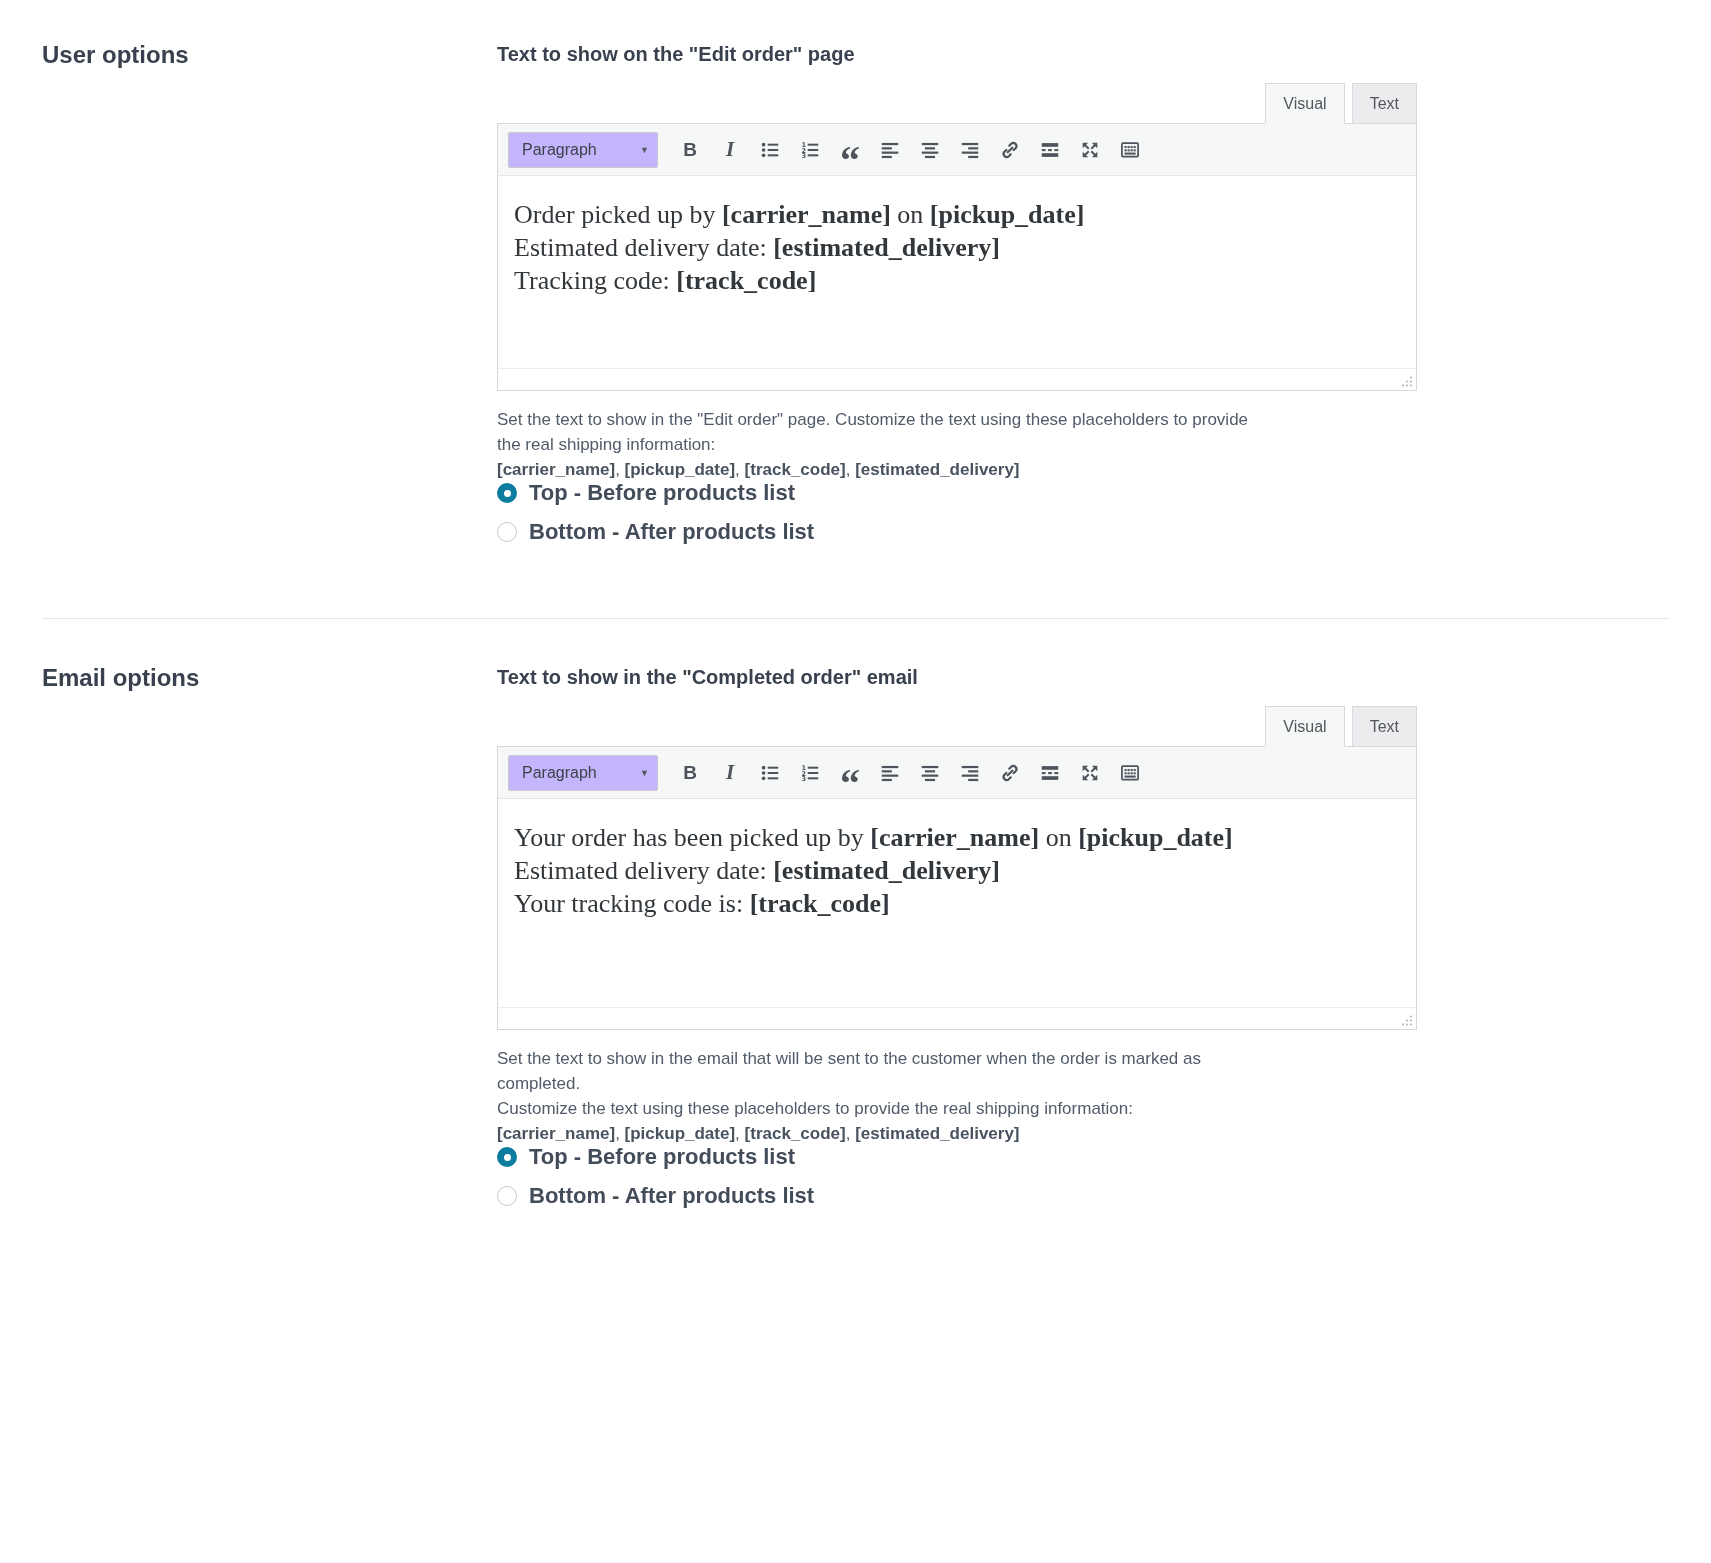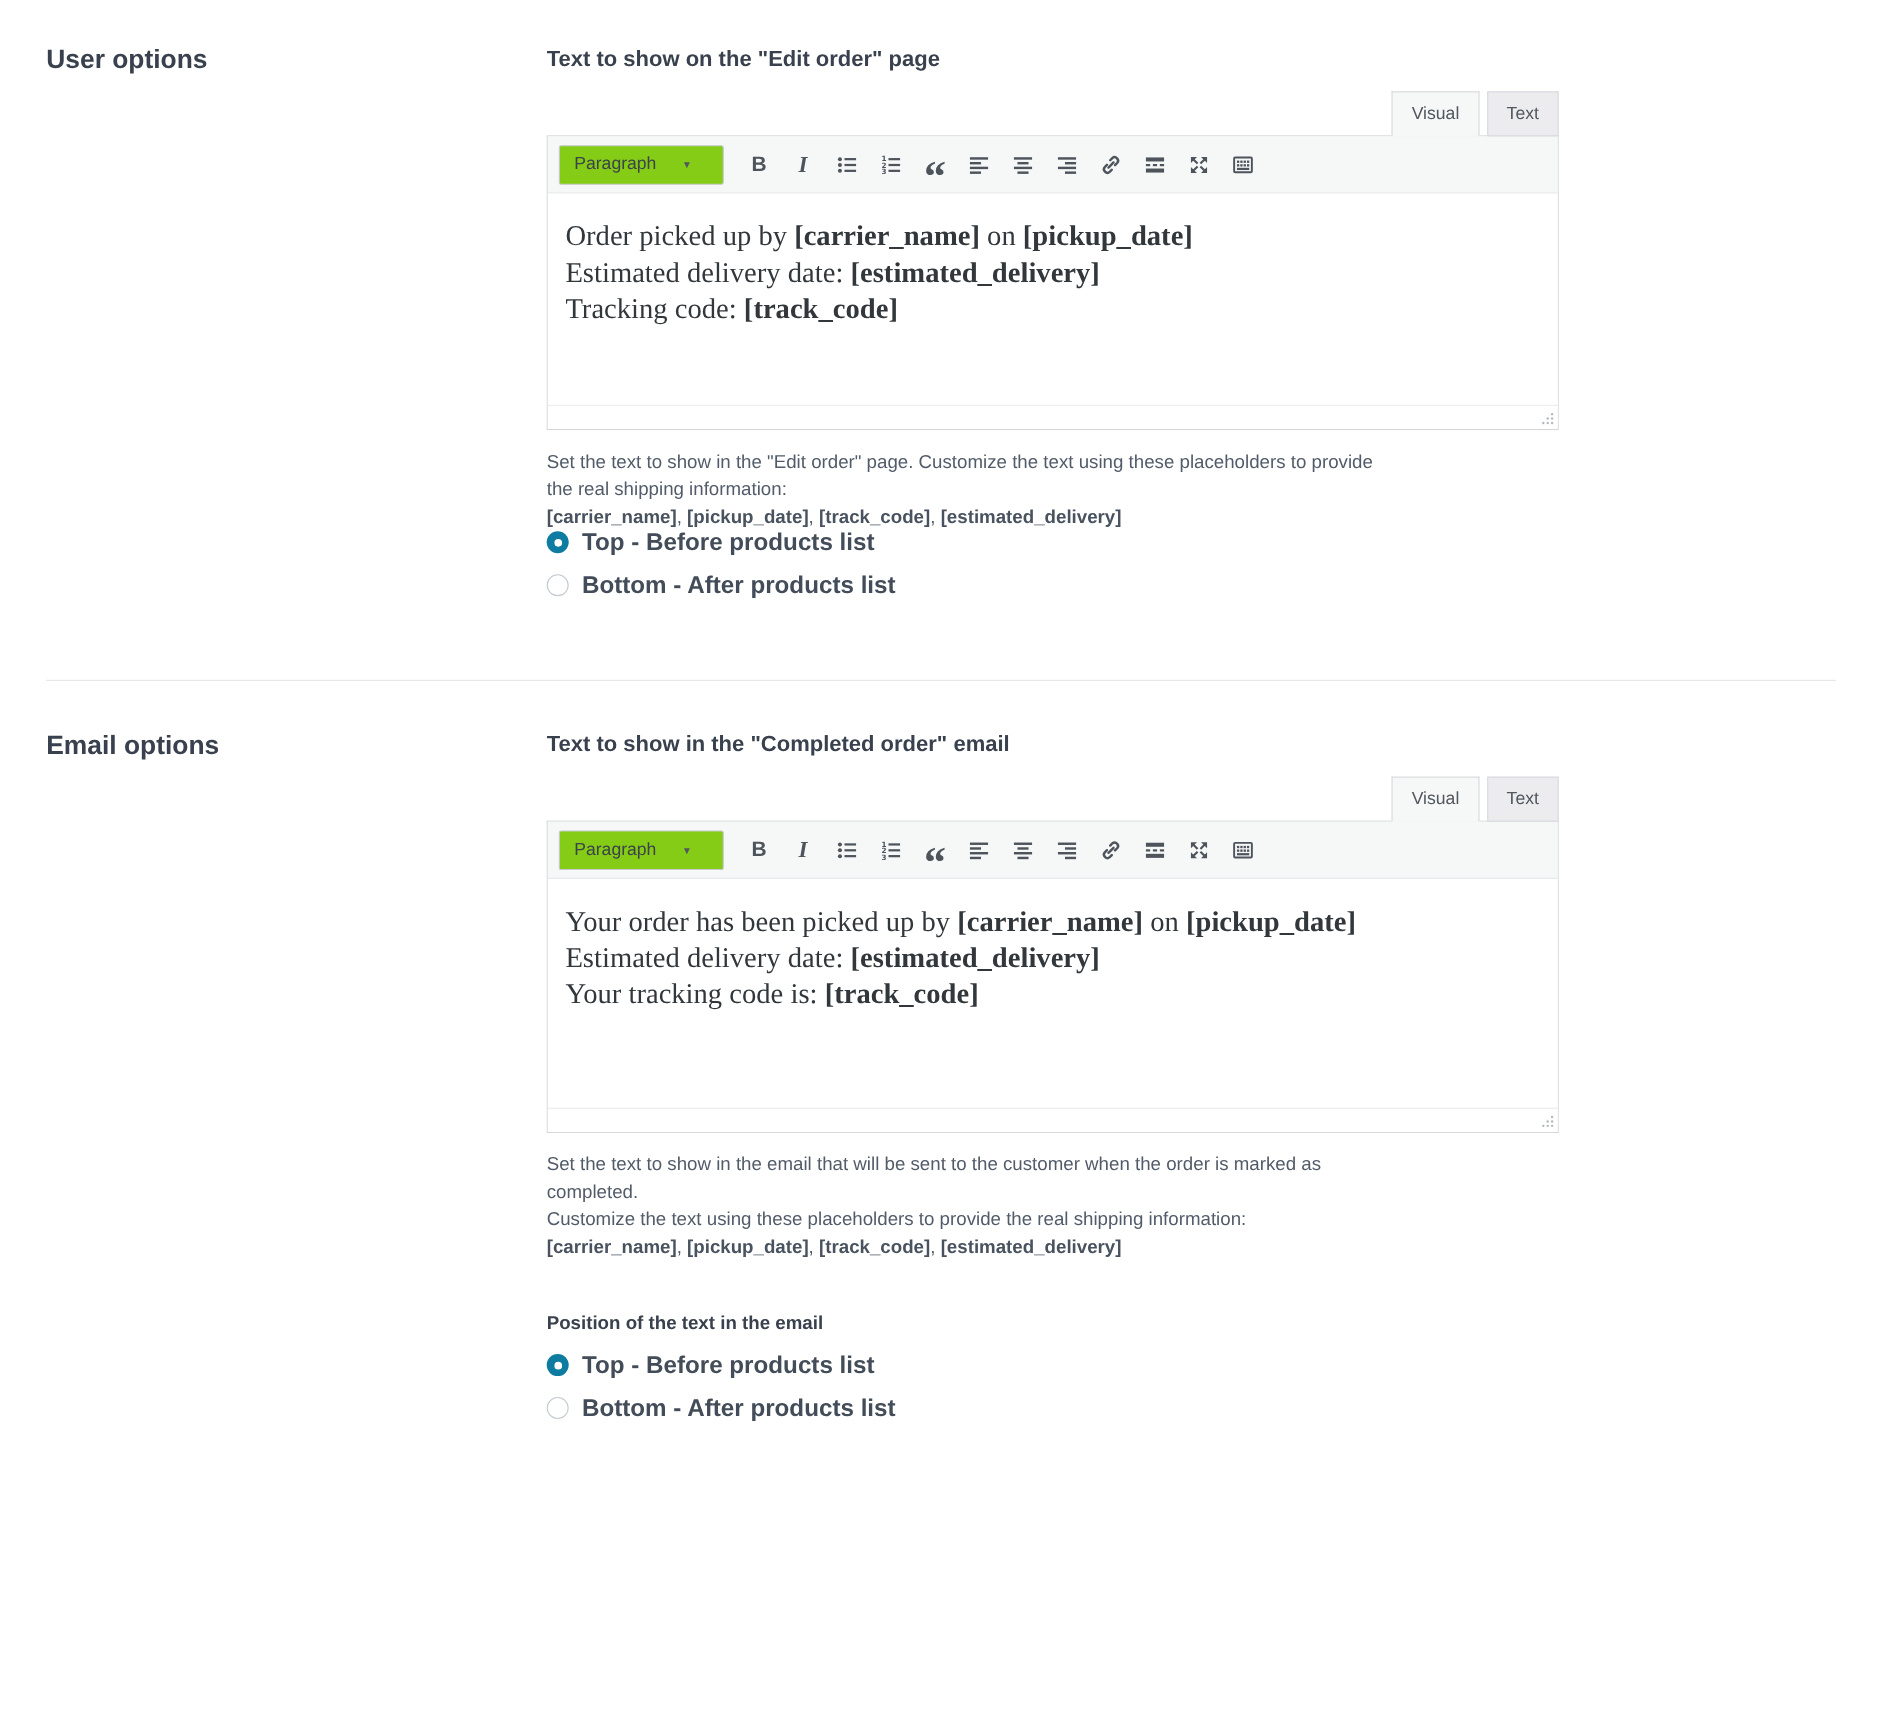--- a/index.html
+++ b/index.html
@@ -30,23 +30,23 @@
   .tab-active { background:#f6f7f7; border-bottom:1px solid #f6f7f7; }
   .tab-inactive { background:#ececee; border-bottom:1px solid #d7d9dc; }
 
   
   .editor { border:1px solid #d5d7da; background:#fff; }
   .toolbar {
     background:#f6f7f7; border-bottom:1px solid #e4e6e9; height:52px;
     display:flex; align-items:center; padding:0 8px;
   }
   .para-select {
-    width:150px; height:36px; background:#84cc16; border:1px solid #c6c9cd; border-radius:2px;
+    width:150px; height:36px; background:#c4b5fd; border:1px solid #c6c9cd; border-radius:2px;
     display:flex; align-items:center; justify-content:space-between;
-    padding:0 28px 0 13px; font-size:16px; color:#3c434a; margin:0 12px 0 2px;
+    padding:0 8px 0 13px; font-size:16px; color:#3c434a; margin:0 12px 0 2px;
   }
   .arrow { font-size:9px; color:#50575e; }
   .tbtn { width:40px; height:36px; display:flex; align-items:center; justify-content:center; color:#4d545c; }
   .tbtn svg { display:block; }
   .glyph-b { font-size:19px; font-weight:800; color:#4d545c; font-family:"Liberation Sans",sans-serif; }
   .glyph-i { font-size:21px; font-style:italic; font-weight:600; color:#4d545c; font-family:"Liberation Serif",serif; }
   .glyph-q { font-size:40px; font-weight:700; color:#4d545c; font-family:"Liberation Serif",serif;
              display:block; height:36px; line-height:58px; }
 
   .canvas {
@@ -373,21 +373,20 @@
           </span>
         </div>
       </div>
 
       <div class="desc">
         <span>Set the text to show in the email that will be sent to the customer when the order is marked as completed.</span><br>
         <span>Customize the text using these placeholders to provide the real shipping information:</span><br>
         <b>[carrier_name]</b><span>, </span><b>[pickup_date]</b><span>, </span><b>[track_code]</b><span>, </span><b>[estimated_delivery]</b>
       </div>
 
-      <div class="pos-label">Position of the text in the email</div>
       <div class="radio-row">
         <span class="radio radio-checked"></span>
         <span class="radio-label">Top - Before products list</span>
       </div>
       <div class="radio-row">
         <span class="radio radio-unchecked"></span>
         <span class="radio-label">Bottom - After products list</span>
       </div>
     </div>
   </div>

